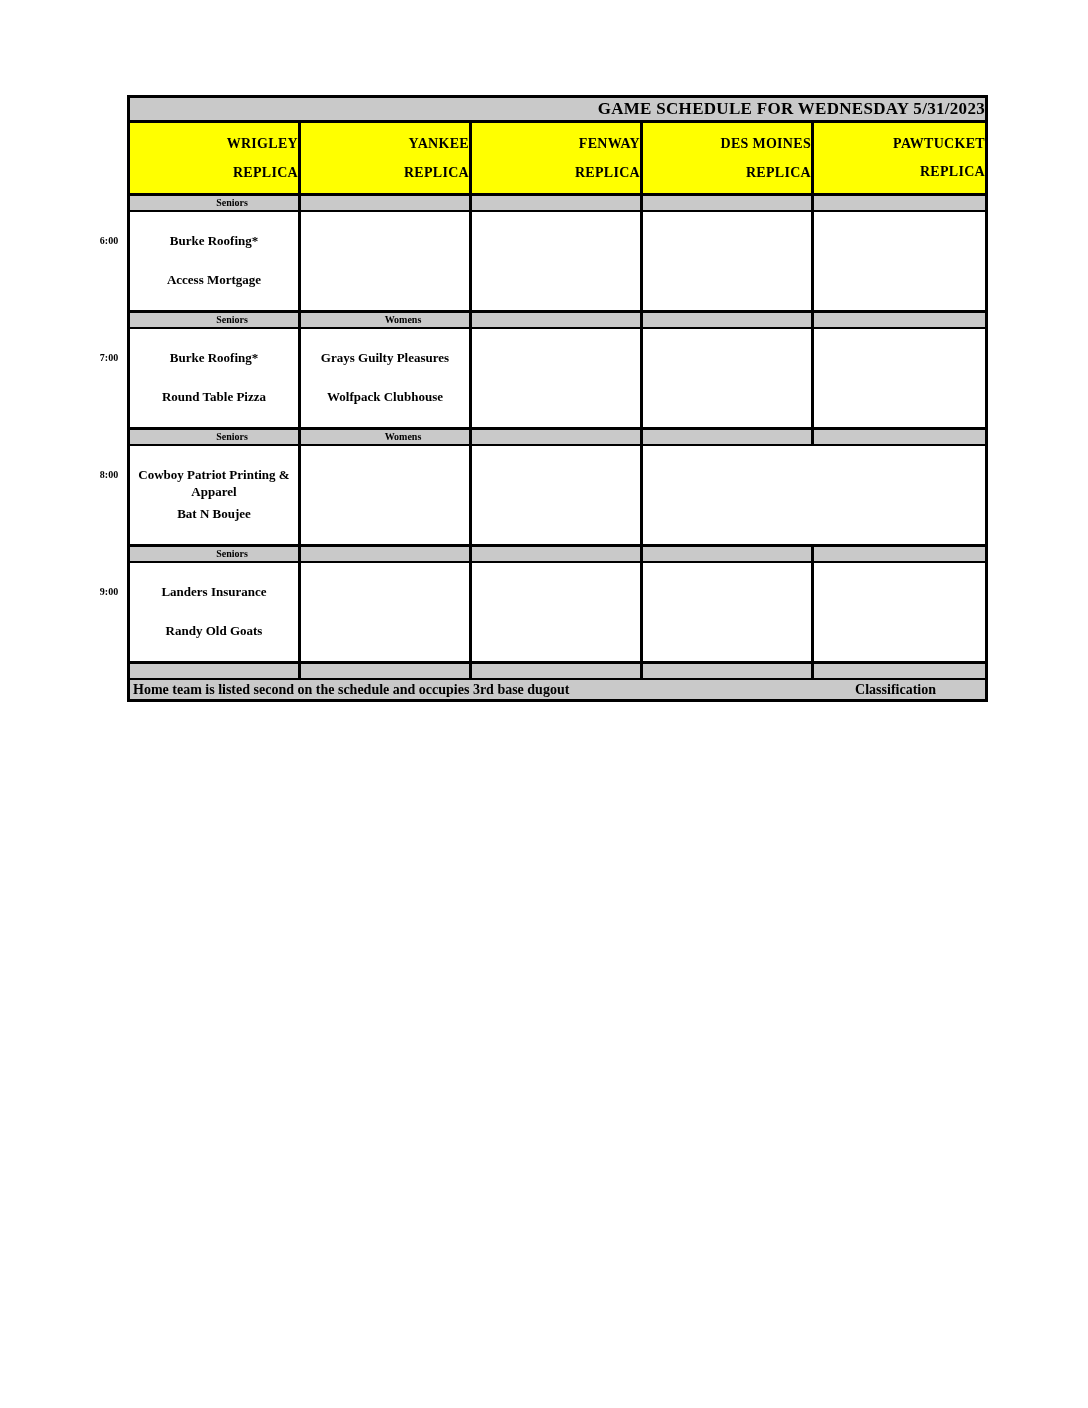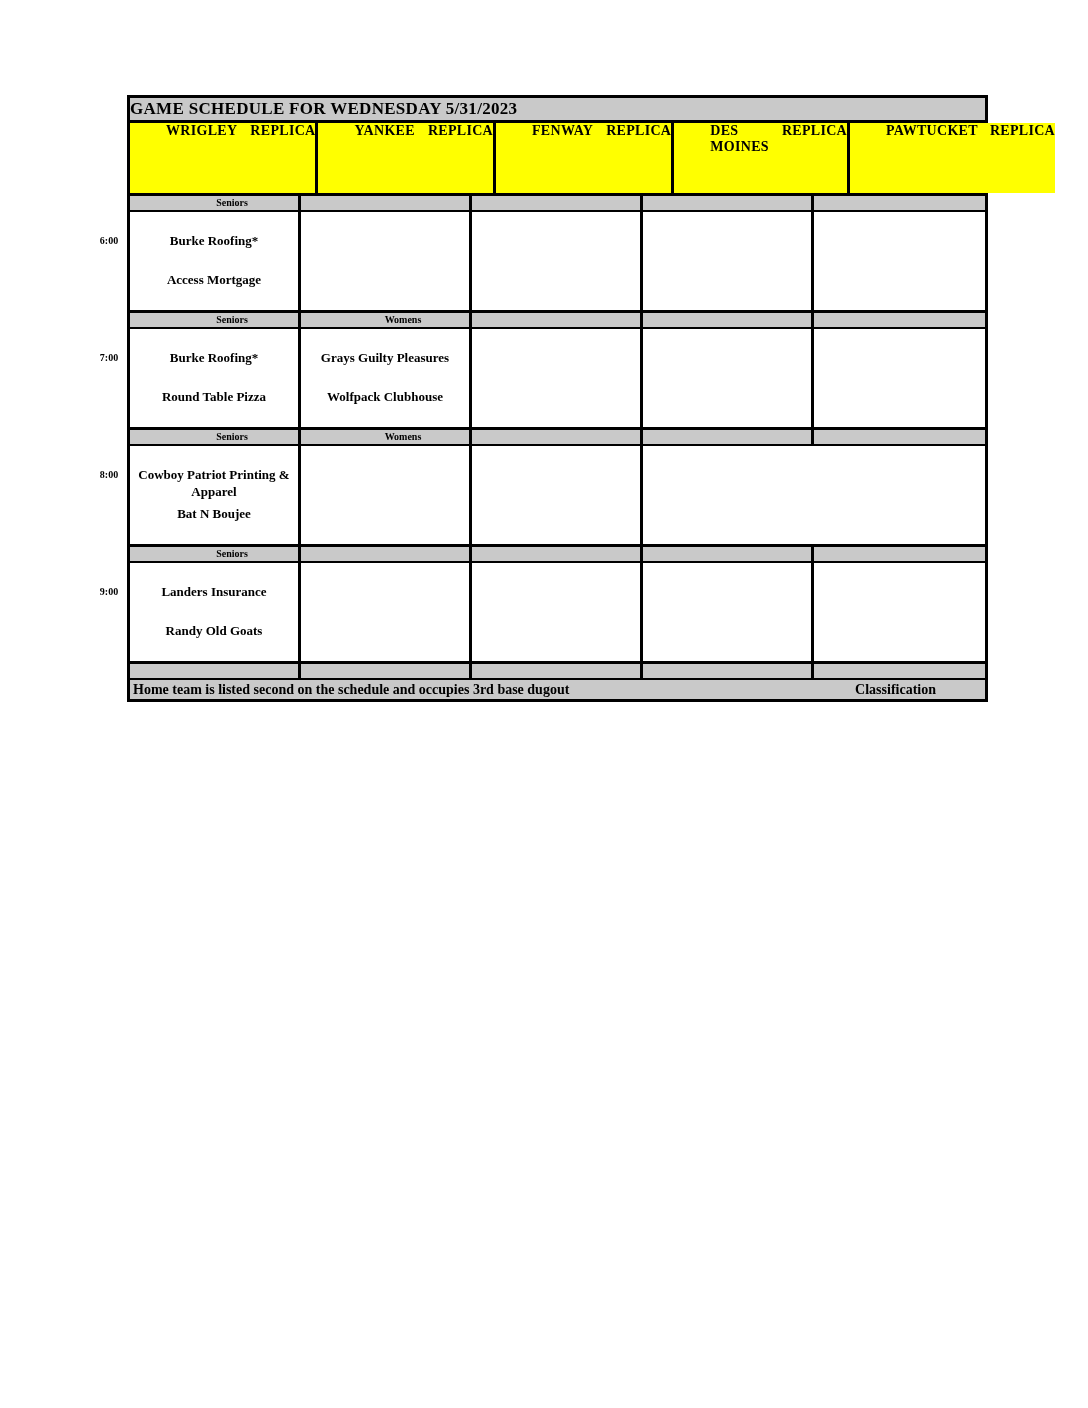--- a/index.html
+++ b/index.html
@@ -12,27 +12,27 @@
   .page{
     position:relative;width:1088px;height:1408px;background:#ffffff;overflow:hidden;
     font-family:"Liberation Serif",serif;font-weight:bold;color:#000;
   }
   .schedule-table{
     position:absolute;left:127px;top:95px;width:861px;
     border:3px solid var(--border);box-sizing:border-box;background:#fff;
   }
   .title-row{
     height:22px;background:var(--title-bg);border-bottom:3px solid var(--border);
-    text-align:left;font-size:17px;line-height:22px;letter-spacing:.3px;
+    text-align:right;font-size:17px;line-height:22px;letter-spacing:.3px;
   }
   .header-row{display:grid;grid-template-columns:repeat(5,1fr);border-bottom:3px solid var(--border);}
   .header-cell{
     height:70px;background:var(--header-bg);border-right:3px solid var(--border);
-    display:flex;flex-direction:row;align-items:flex-start;justify-content:center;gap:13px;
-    font-size:14px;letter-spacing:.3px;padding-left:36px;
+    display:flex;flex-direction:column;align-items:flex-end;justify-content:center;gap:13px;
+    font-size:14px;letter-spacing:.3px;
   }
   .header-cell:last-child{border-right:none;gap:12px;}
   .band-row{display:grid;grid-template-columns:repeat(5,1fr);border-bottom:2px solid var(--border);}
   .band-cell{
     height:14px;background:var(--band-bg);border-right:3px solid var(--border);
     text-align:center;font-size:10px;line-height:14px;padding-left:36px;
   }
   .band-cell:last-child{border-right:none;}
   .game-row{display:grid;grid-template-columns:repeat(5,1fr);border-bottom:3px solid var(--border);position:relative;}
   .game-cell{

